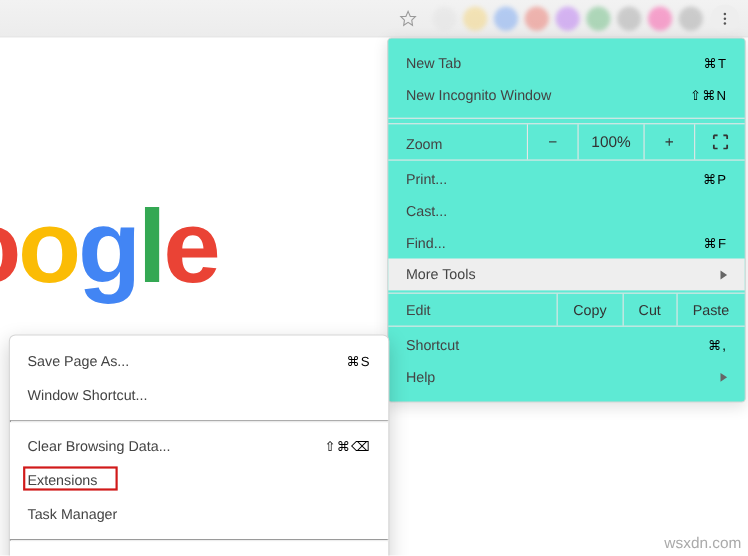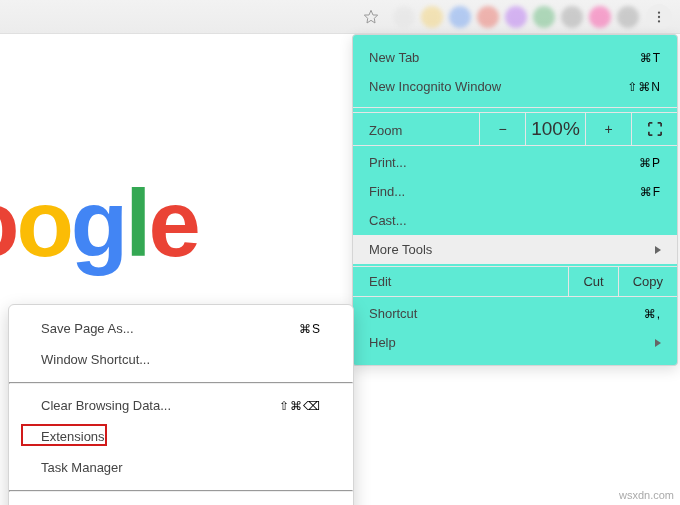--- a/index.html
+++ b/index.html
@@ -82,45 +82,45 @@
     border-bottom:4px solid transparent;border-left:6px solid #666;margin-left:8px}
   
   .zoom-row{display:flex;align-items:flex-end;border-top:1px solid var(--hr);border-bottom:1px solid var(--hr)}
   .zoom-row .zlabel{flex:1;padding:7px 16px;color:var(--muted)}
   .zbtn{
     width:46px;height:32px;border-left:1px solid var(--hr);
     display:inline-flex;align-items:center;justify-content:center;
     font-size:14px;color:#333;
   }
   .zval{width:60px;text-align:center;border-left:1px solid var(--hr);
-    height:32px;line-height:32px;font-size:19px;color:#333}
+    height:32px;line-height:32px;font-size:14px;color:#333}
   .fs-icon{width:14px;height:14px}
   .fs-icon line{stroke:#333;stroke-width:2}
   
   .edit-row{display:flex;align-items:flex-start;border-top:1px solid var(--hr);border-bottom:1px solid var(--hr)}
   .edit-row .elabel{flex:1;padding:7px 16px;color:var(--muted)}
   .ebtn{
     border-left:1px solid var(--hr);padding:7px 14px;font-size:13px;color:#333;
   }
 
   
   .submenu{
     position:absolute;left:8px;top:304px;width:346px;
     border:1px solid #d5d5d5;background:var(--submenu-bg);
     border-radius:6px;box-shadow:0 6px 18px rgba(0,0,0,.18);
     padding:8px 0;
   }
-  .submenu .item{padding:8px 32px}
+  .submenu .item{padding:8px 16px}
   .highlight{
     position:absolute;border:2px solid #d11a1a;
     left:21px;top:424px;width:86px;height:22px;pointer-events:none;
   }
 
   
-  .wm{position:absolute;right:6px;bottom:4px;font-size:11px;color:#aaa}
+  .wm{position:absolute;right:6px;bottom:4px;font-size:14px;color:#aaa}
 </style>
 </head>
 <body>
 
 <div class="toolbar">
   <div class="gap"></div>
   <span class="tool-icon star">
     <svg viewBox="0 0 24 24">
         <polygon points="12 2 15 9 22 9 17 14 18 21 12 17 6 21 7 14 2 9 9 9"></polygon>
       </svg>
@@ -176,35 +176,36 @@
           <line x1="15" y1="15" x2="15" y2="11"></line>
       </svg>
     </span>
   </div>
   <div class="grp">
     <div class="item">
       <span class="lab">Print...</span>
       <span class="sc">⌘P</span>
     </div>
     <div class="item">
+      <span class="lab">Cast...</span>
+    </div>
+    <div class="item">
       <span class="lab">Find...</span>
       <span class="sc">⌘F</span>
-    </div>
-    <div class="item">
-      <span class="lab">Cast...</span>
     </div>
     <div class="item hov">
       <span class="lab">More Tools</span>
       <span class="caret"></span>
     </div>
   </div>
   <div class="edit-row">
     <span class="elabel">Edit</span>
+    <span class="ebtn">Copy</span>
     <span class="ebtn">Cut</span>
-    <span class="ebtn">Copy</span>
+    <span class="ebtn">Paste</span>
   </div>
   <div class="grp">
     <div class="item">
       <span class="lab">Shortcut</span>
       <span class="sc">⌘,</span>
     </div>
     <div class="item">
       <span class="lab">Help</span>
       <span class="caret"></span>
     </div>

